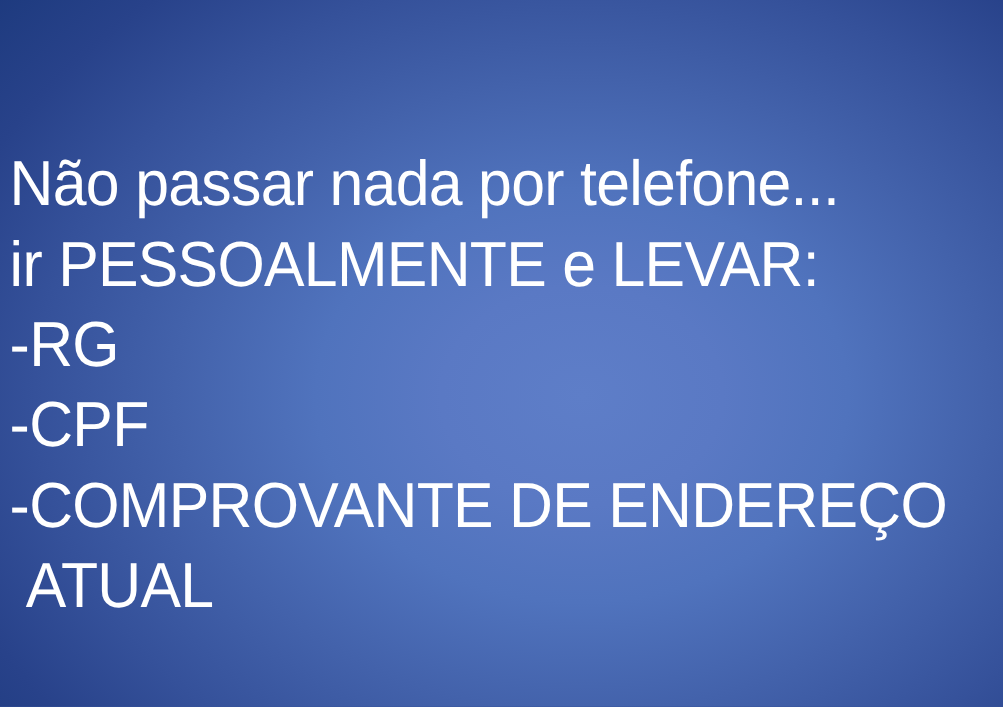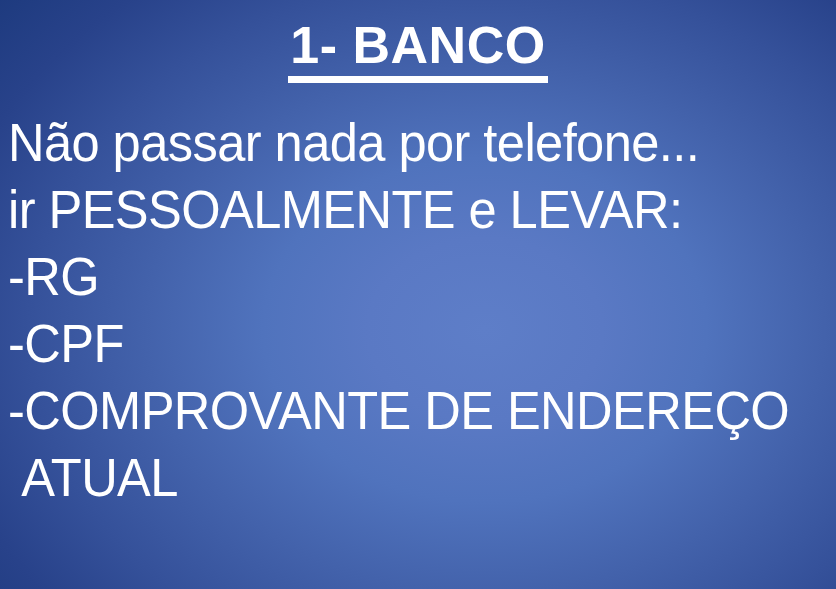--- a/index.html
+++ b/index.html
@@ -56,21 +56,21 @@
     left: 0;
     right: 0;
     bottom: 0;
     height: 7px;
     background: #ffffff;
   }
 
   
   .body-block {
     position: absolute;
-    top: 109px;
+    top: 120px;
     left: 8px;
     width: 828px;
   }
 
   .body-line {
     color: #ffffff;
     font-weight: normal;
     font-size: 53px;
     line-height: 67px;
     height: 67px;
@@ -82,23 +82,20 @@
 
   .body-line.indent {
     padding-left: 14px;
   }
 </style>
 </head>
 <body>
 
 <div id="slide">
 
-  <div class="title-block">
-    <div class="title-text">1- BANCO</div>
-  </div>
 
   <div class="body-block">
     <div class="body-line">Não passar nada por telefone...</div>
     <div class="body-line">ir PESSOALMENTE e LEVAR:</div>
     <div class="body-line">-RG</div>
     <div class="body-line">-CPF</div>
     <div class="body-line">-COMPROVANTE DE ENDEREÇO</div>
     <div class="body-line indent">ATUAL</div>
   </div>
 

